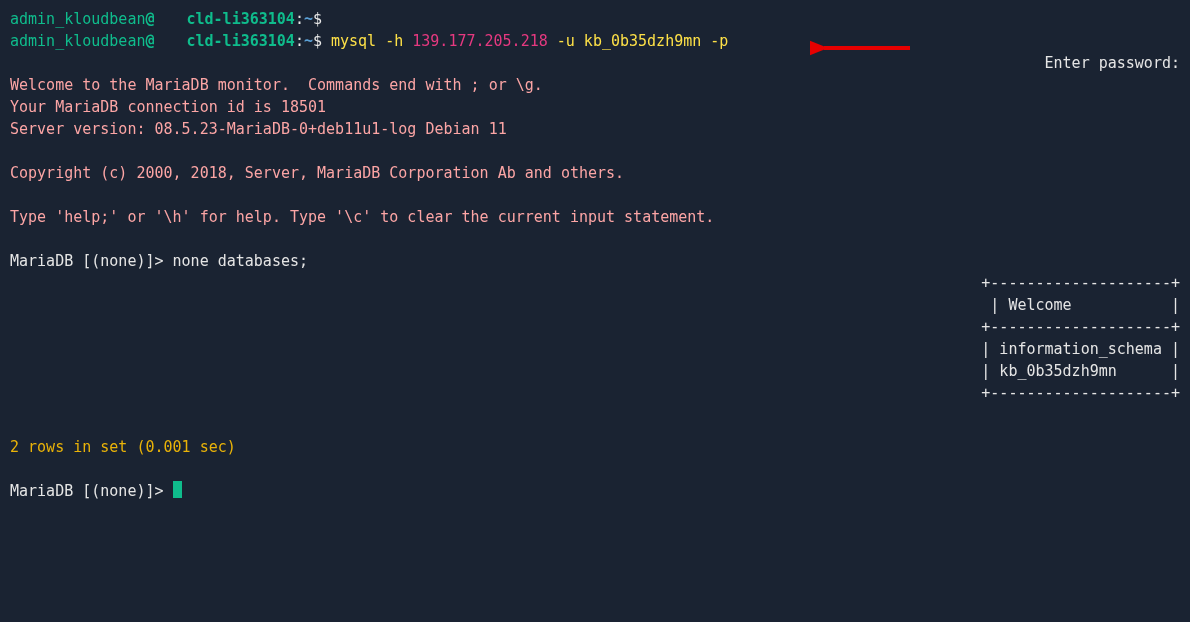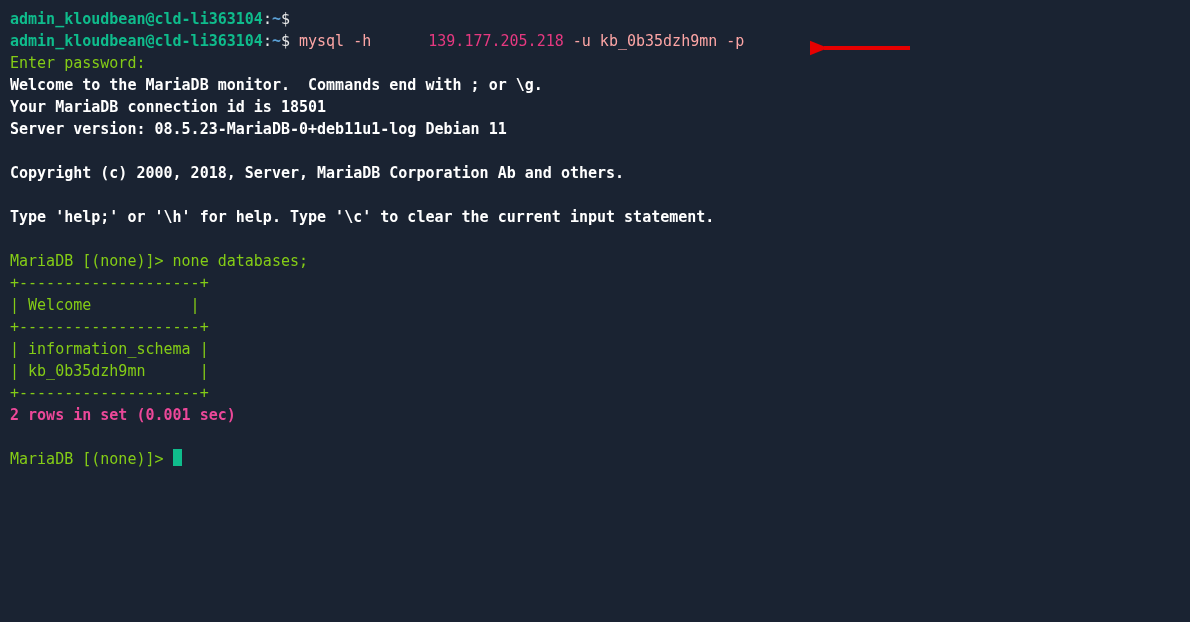--- a/index.html
+++ b/index.html
@@ -17,57 +17,59 @@
       width: 1190px;
       height: 622px;
       overflow: hidden;
       position: relative;
     }
     .line {
       white-space: pre;
     }
     .user {
       color: #0fbc8c;
-      font-weight: bold;
+      font-weight: normal;
     }
     .at {
       color: #0fbc8c;
       font-weight: bold;
     }
     .host {
       color: #0fbc8c;
       font-weight: bold;
+      padding-left: 32px;
     }
     .colon {
       color: #e8e8e8;
     }
     .path {
       color: #5a9fd4;
       font-weight: bold;
     }
     .dollar {
       color: #e8e8e8;
     }
     .cmd {
-      color: #fca5a5;
+      color: #fde047;
     }
     .ip {
       color: #e63980;
-      margin-left: 48px;
     }
     .welcome {
-      color: #ffffff;
-      font-weight: bold;
+      color: #fca5a5;
+      font-weight: normal;
     }
     .normal {
-      color: #84cc16;
+      color: #e5e5e5;
+      text-align: right;
     }
     .bold-green {
-      color: #ec4899;
-      font-weight: bold;
+      color: #eab308;
+      font-weight: normal;
+      margin-top: 32px;
     }
     .cursor {
       display: inline-block;
       width: 9px;
       height: 17px;
       background: #0fbc8c;
       vertical-align: text-bottom;
       margin-bottom: 2px;
     }
     .arrow {

